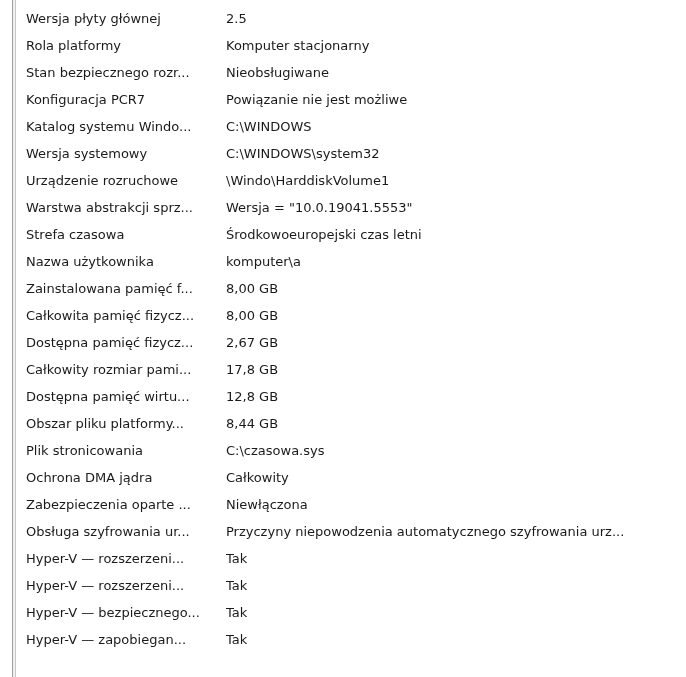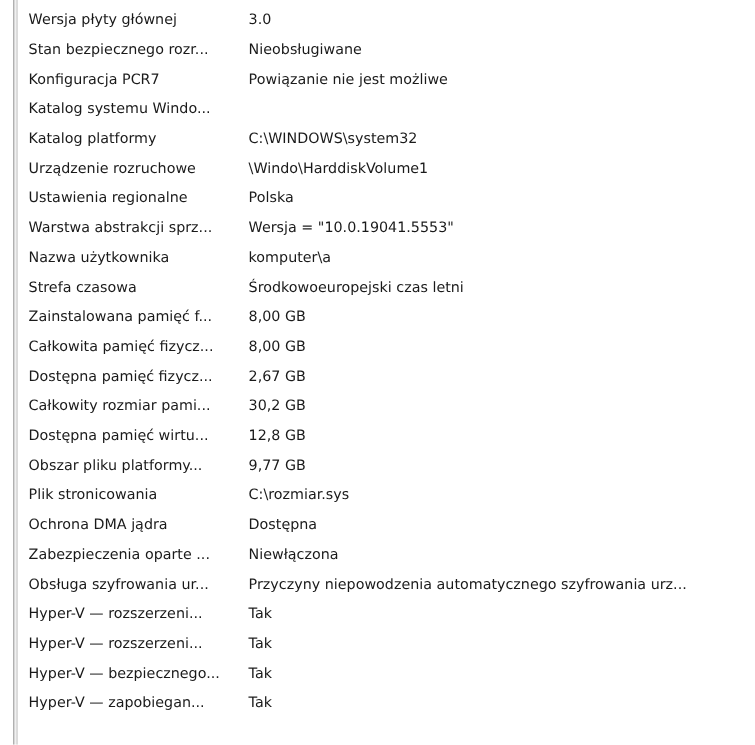--- a/index.html
+++ b/index.html
@@ -56,88 +56,89 @@
 
 <div class="left-border"></div>
 
 <div class="list">
   <div class="row">
     <div class="cell-name">Producent płyty głównej</div>
     <div class="cell-value"></div>
   </div>
   <div class="row">
     <div class="cell-name">Wersja płyty głównej</div>
-    <div class="cell-value">3.0</div>
+    <div class="cell-value">2.5</div>
+  </div>
+  <div class="row">
+    <div class="cell-name">Rola platformy</div>
+    <div class="cell-value">Komputer stacjonarny</div>
   </div>
   <div class="row">
     <div class="cell-name">Stan bezpiecznego rozr...</div>
     <div class="cell-value">Nieobsługiwane</div>
   </div>
   <div class="row">
     <div class="cell-name">Konfiguracja PCR7</div>
     <div class="cell-value">Powiązanie nie jest możliwe</div>
   </div>
   <div class="row">
     <div class="cell-name">Katalog systemu Windo...</div>
+    <div class="cell-value">C:\WINDOWS</div>
   </div>
   <div class="row">
-    <div class="cell-name">Katalog platformy</div>
+    <div class="cell-name">Wersja systemowy</div>
     <div class="cell-value">C:\WINDOWS\system32</div>
   </div>
   <div class="row">
     <div class="cell-name">Urządzenie rozruchowe</div>
     <div class="cell-value">\Windo\HarddiskVolume1</div>
   </div>
   <div class="row">
-    <div class="cell-name">Ustawienia regionalne</div>
-    <div class="cell-value">Polska</div>
-  </div>
-  <div class="row">
     <div class="cell-name">Warstwa abstrakcji sprz...</div>
     <div class="cell-value">Wersja = "10.0.19041.5553"</div>
   </div>
   <div class="row">
+    <div class="cell-name">Strefa czasowa</div>
+    <div class="cell-value">Środkowoeuropejski czas letni</div>
+  </div>
+  <div class="row">
     <div class="cell-name">Nazwa użytkownika</div>
     <div class="cell-value">komputer\a</div>
-  </div>
-  <div class="row">
-    <div class="cell-name">Strefa czasowa</div>
-    <div class="cell-value">Środkowoeuropejski czas letni</div>
   </div>
   <div class="row">
     <div class="cell-name">Zainstalowana pamięć f...</div>
     <div class="cell-value">8,00 GB</div>
   </div>
   <div class="row">
     <div class="cell-name">Całkowita pamięć fizycz...</div>
     <div class="cell-value">8,00 GB</div>
   </div>
   <div class="row">
     <div class="cell-name">Dostępna pamięć fizycz...</div>
     <div class="cell-value">2,67 GB</div>
   </div>
   <div class="row">
     <div class="cell-name">Całkowity rozmiar pami...</div>
-    <div class="cell-value">30,2 GB</div>
+    <div class="cell-value">17,8 GB</div>
   </div>
   <div class="row">
     <div class="cell-name">Dostępna pamięć wirtu...</div>
     <div class="cell-value">12,8 GB</div>
   </div>
   <div class="row">
     <div class="cell-name">Obszar pliku platformy...</div>
-    <div class="cell-value">9,77 GB</div>
+    <div class="cell-value">8,44 GB</div>
   </div>
   <div class="row">
     <div class="cell-name">Plik stronicowania</div>
-    <div class="cell-value">C:\rozmiar.sys</div>
+    <div class="cell-value">C:\czasowa.sys</div>
   </div>
   <div class="row">
     <div class="cell-name">Ochrona DMA jądra</div>
-    <div class="cell-value">Dostępna</div>
+    <div class="cell-value">Całkowity</div>
   </div>
   <div class="row">
     <div class="cell-name">Zabezpieczenia oparte ...</div>
     <div class="cell-value">Niewłączona</div>
   </div>
   <div class="row">
     <div class="cell-name">Obsługa szyfrowania ur...</div>
     <div class="cell-value">Przyczyny niepowodzenia automatycznego szyfrowania urz...</div>
   </div>
   <div class="row">

